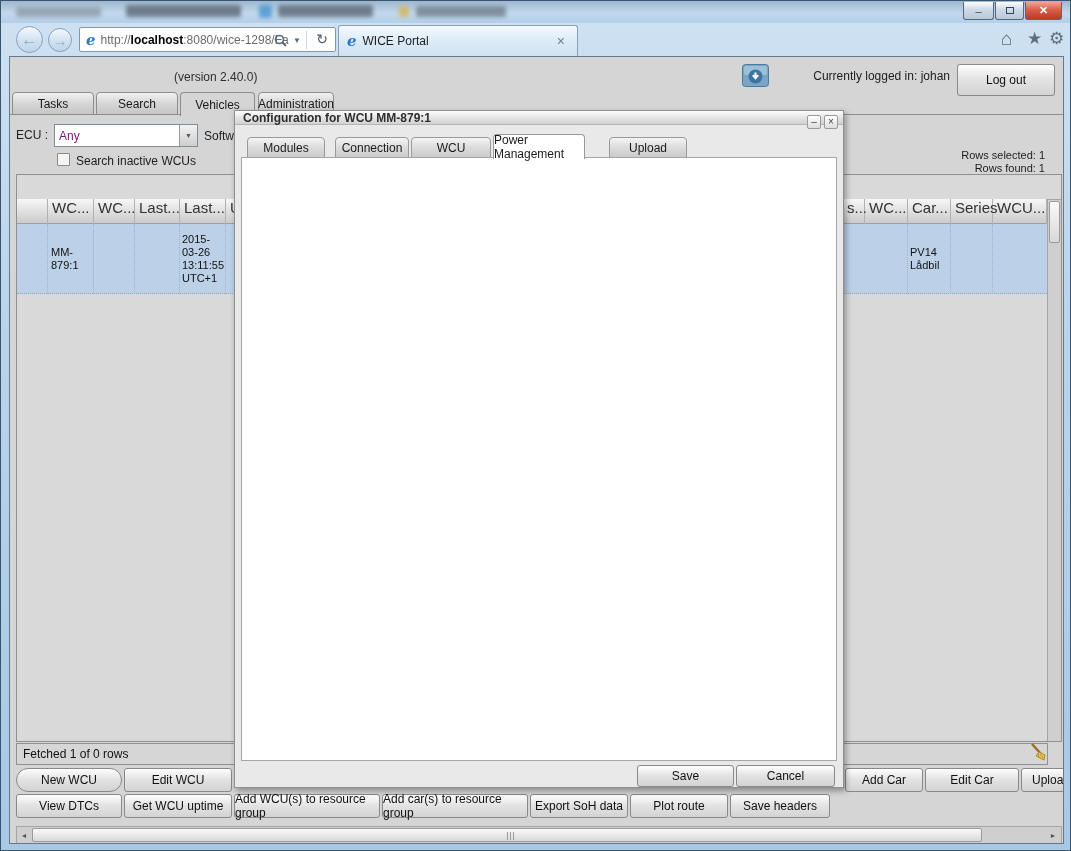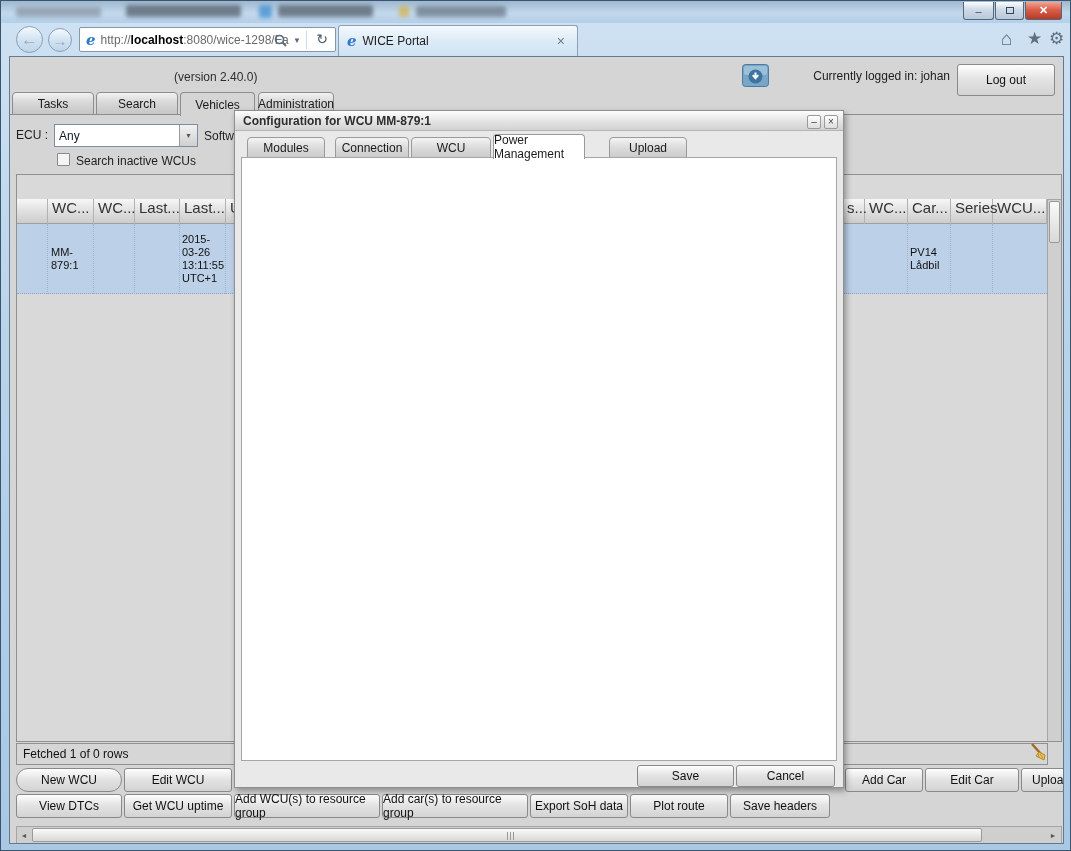--- a/index.html
+++ b/index.html
@@ -63,21 +63,21 @@
           font-size:11px; padding:0 2px; font-family:"Liberation Sans",sans-serif; }
   .vsep { position:absolute; top:0; width:1px; height:24px; background:#b8b8b8; }
   .drow { position:absolute; left:0; top:49px; width:1030px; height:70px; background:#bcd0e8;
           border-bottom:1px dotted #8fa7c4; }
   .dcell { position:absolute; top:0; height:70px; display:flex; align-items:center;
           font-size:11px; color:#111; line-height:13px; border-right:1px dotted #9db3cf; }
   
   .dlg { position:absolute; left:224px; top:53px; width:610px; height:678px;
           background:#e9e9e9; border:1px solid #8f8f8f;
           box-shadow:2px 3px 6px rgba(0,0,0,.35); z-index:10; }
-  .dlg-title { position:absolute; left:0; top:0; width:608px; height:20px;
+  .dlg-title { position:absolute; left:0; top:0; width:608px; height:14px;
           background:linear-gradient(180deg,#fdfdfd,#e3e3e3 55%,#d2d2d2);
           border-bottom:1px solid #b5b5b5; display:flex; align-items:center;
           font-size:12px; font-weight:bold; color:#2e2e2e; padding-left:8px;text-align:right; }
   .dbtn { position:absolute; top:4px; width:14px; height:14px; background:linear-gradient(180deg,#fff,#ddd);
           border:1px solid #9a9a9a; border-radius:2px; display:flex; align-items:center;
           justify-content:center; font-size:10px; color:#444; line-height:10px; }
   .dtab { position:absolute; top:26px; height:21px;
           background:linear-gradient(180deg,#f4f4f4,#dcdcdc 50%,#cbcbcb);
           border:1px solid #9a9a9a; border-radius:4px 4px 0 0;
           display:flex; align-items:center; justify-content:center; font-size:12px; color:#1a1a1a; }
@@ -177,27 +177,31 @@
     <div class="apptab active" style="left:170px;width:75px;">
         <span>Vehicles</span>
       </div>
     <div class="apptab" style="left:248px;width:76px;">
         <span>Administration</span>
       </div>
     <div class="tabline"></div>
 
     <div class="a" style="left:6px;top:71px;font-size:12px;color:#1d1d1d;">ECU :</div>
     <div class="a" style="left:44px;top:67px;width:144px;height:23px;background:#fff;border:1px solid #7d8d9c;">
-      <span style="position:absolute;left:4px;top:4px;font-size:12px;color:#0f172a;text-align:right;">Any</span>
+      <span style="position:absolute;left:4px;top:4px;font-size:12px;color:#701a75;text-align:right;">Any</span>
       <span style="position:absolute;right:0;top:0;width:18px;height:21px;background:linear-gradient(180deg,#f2f2f2,#cfcfcf);border-left:1px solid #9a9a9a;display:flex;align-items:center;justify-content:center;font-size:7px;color:#4a5a68;">▼</span>
     </div>
     <div class="a" style="left:194px;top:72px;font-size:12px;color:#1d1d1d;">Softw</div>
     <div class="chk" style="left:47px;top:96px;"></div>
     <div class="a" style="left:66px;top:97px;font-size:12px;color:#1d1d1d;">Search inactive WCUs</div>
 
+    <div class="a" style="left:887px;top:92px;width:148px;text-align:right;font-size:11px;color:#1d1d1d;line-height:13px;">
+      <div>Rows selected: 1</div>
+      <div>Rows found: 1</div>
+    </div>
 
     <div class="tbl">
 
 
       <div class="hrow">
         <div class="hcell" style="left:0;width:31px;"></div>
         <div class="hcell" style="left:31px;width:46px;">
             <span>WC...</span>
           </div>
         <div class="hcell" style="left:77px;width:41px;">

